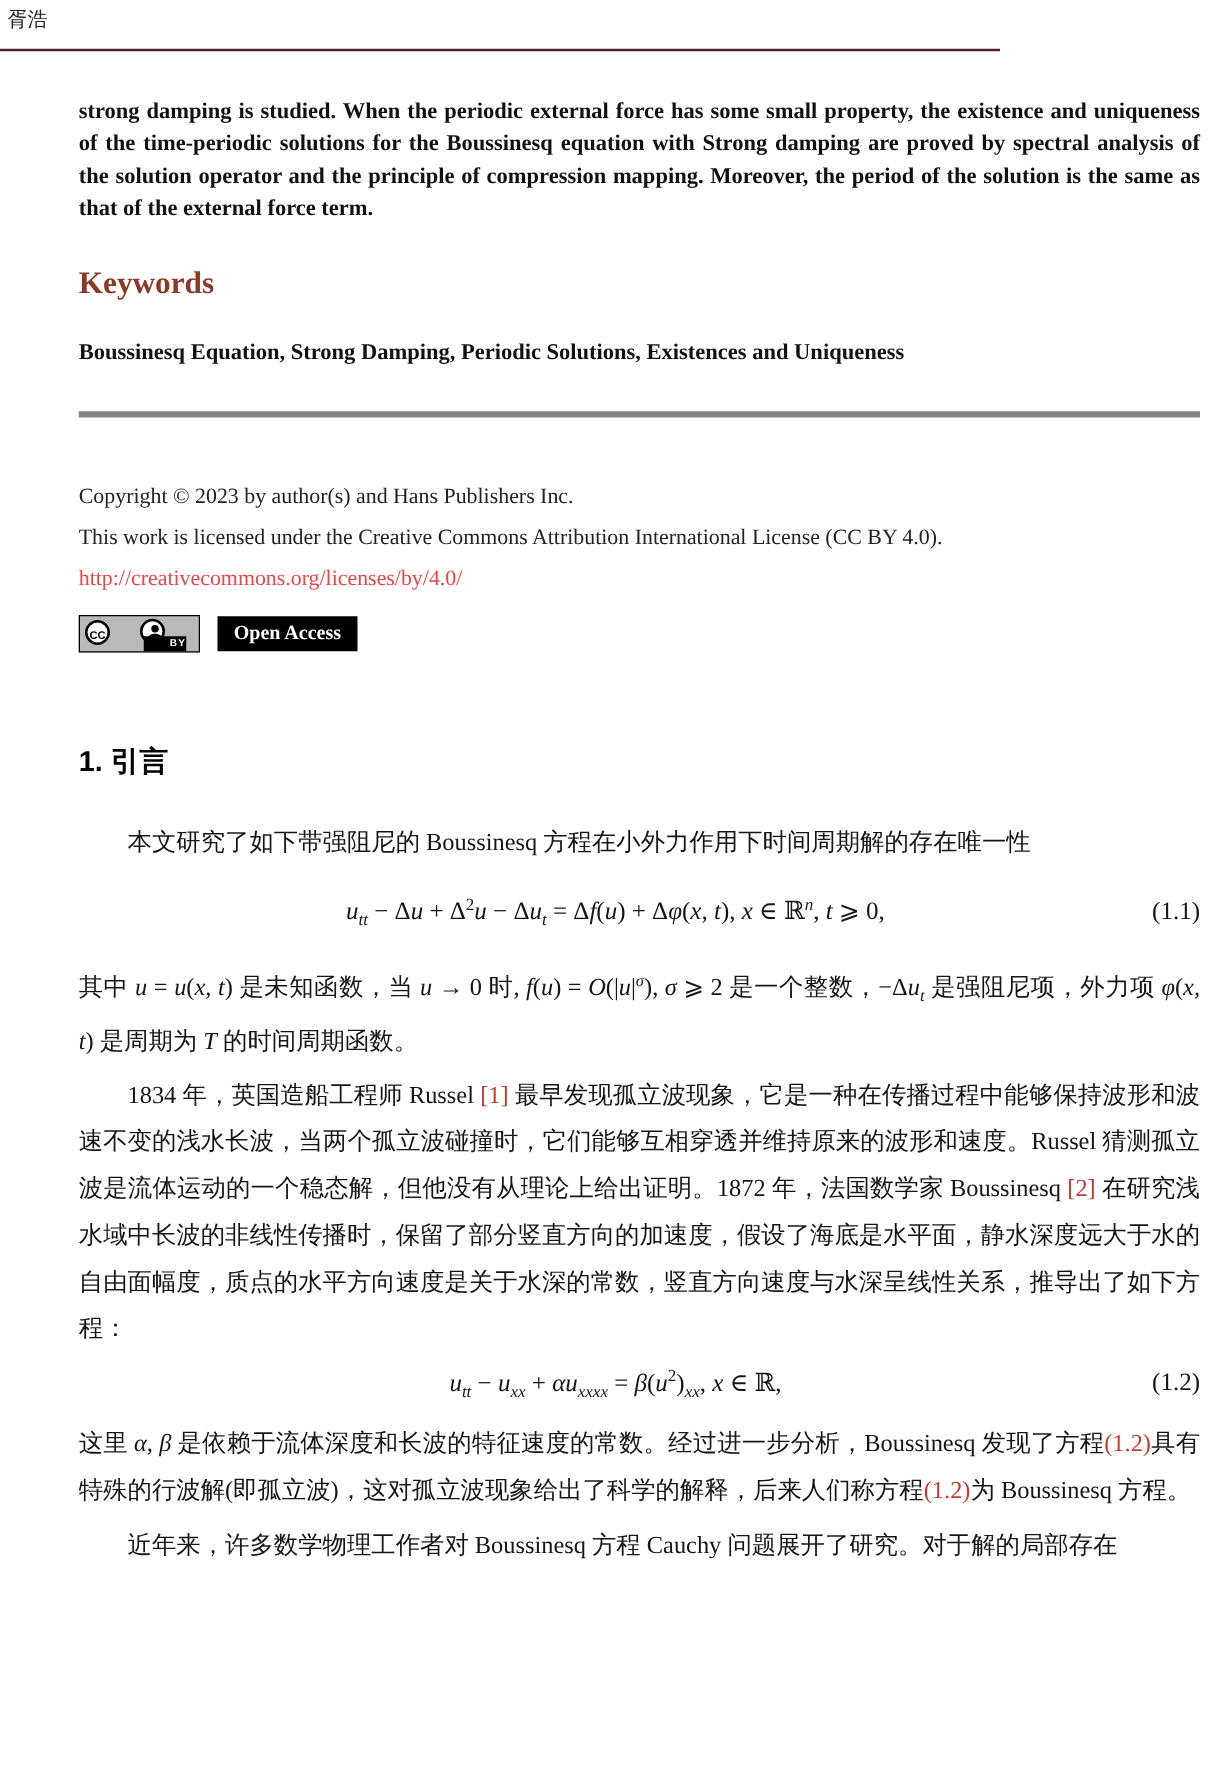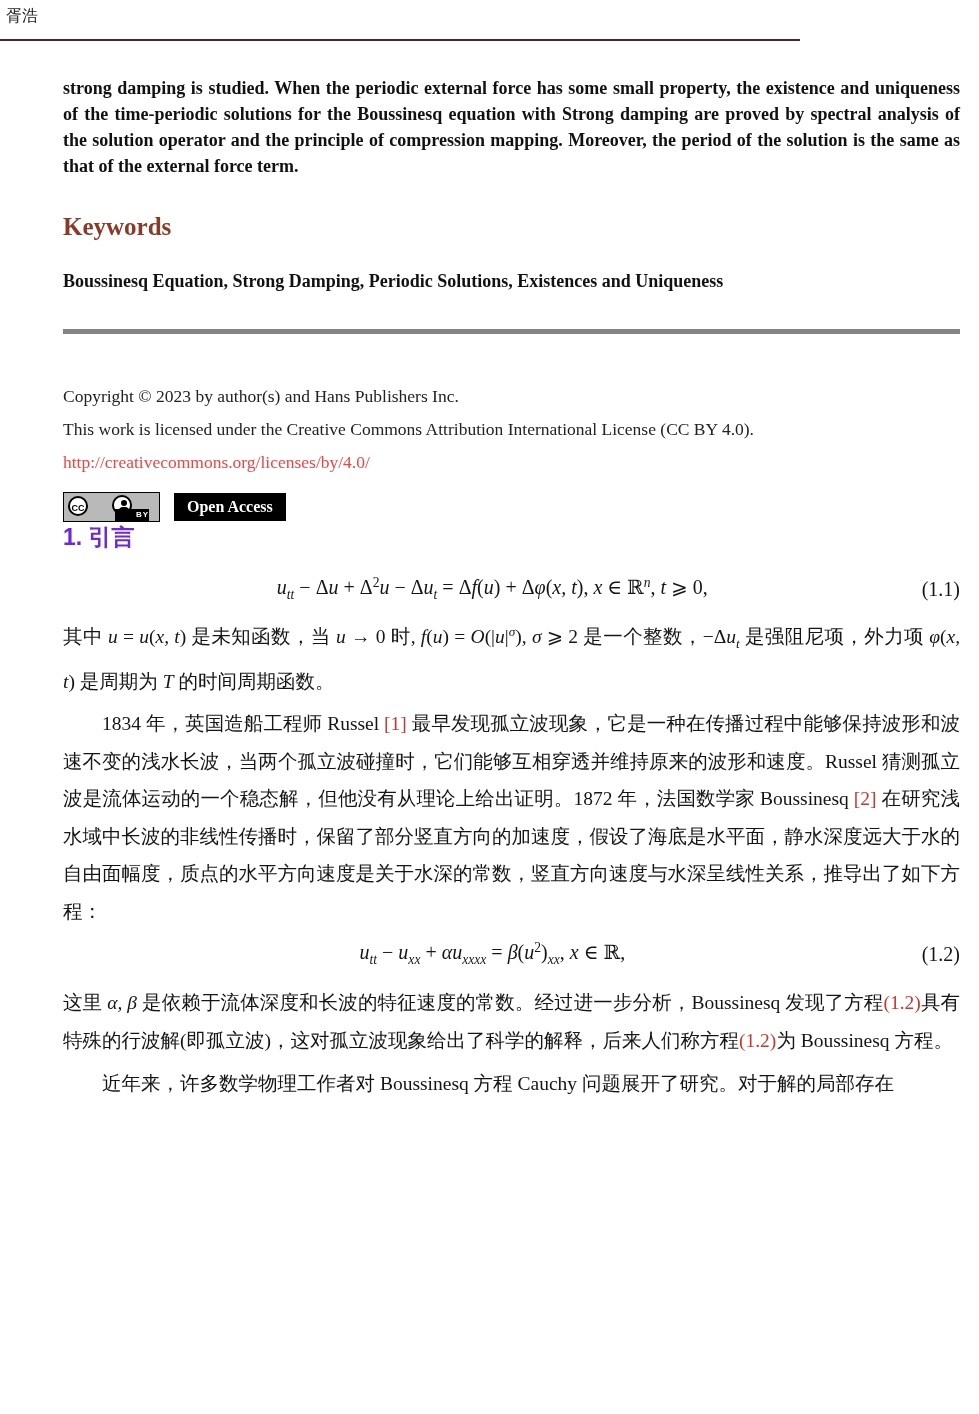--- a/index.html
+++ b/index.html
@@ -70,40 +70,41 @@
     font-size: 8px; font-weight: bold; text-align: right; line-height: 12px;
     letter-spacing: 1px;
   }
   .oa-badge {
     height: 28px; background: #000; color: #fff;
     font-weight: bold; font-size: 16px; line-height: 28px;
     padding: 0 13px; cursor: pointer;
   }
 
   .sec-head {
-    font-size: 23px; font-weight: bold; color: #6d28d9;
+    margin-top: 72px;
+    font-size: 23px; font-weight: bold; color: #000000;
     font-family: "Liberation Sans", "DejaVu Sans", sans-serif;
   }
 
   .para {
     font-size: 19.5px; line-height: 37.5px;
     text-align: justify; color: #151515;
   }
   .indent { text-indent: 2em; }
   .p1 { margin-top: 31px; }
   .p2 { margin-top: 9px; }
   .p3 { margin-top: 5px; }
   .p4 { margin-top: 15px; }
   .p5 { margin-top: 6px; }
 
   .eq-row {
     display: flex; align-items: center;
     font-size: 20px; color: #151515;
   }
-  .eq1 { margin: 22px 0 10px 0; }
+  .eq1 { margin: 22px 0 22px 0; }
   .eq2 { margin: 10px 0 16px 0; }
   .eq-body { flex: 1; text-align: center; }
   .eq-num { text-align: right; }
 
   .r-i { font-style: italic; }
   .r-cite { color: #c43b2e; cursor: pointer; }
   .r-subi { font-size: 0.68em; vertical-align: -0.35em; font-style: italic; }
   .r-sup { font-size: 0.68em; vertical-align: 0.55em; }
   .r-supi { font-size: 0.68em; vertical-align: 0.55em; font-style: italic; }
 
@@ -147,20 +148,21 @@
       <div class="cc-badge">
         <div class="cc-circle">CC</div>
         <div class="person-circle"></div>
         <div class="cc-by-chip">BY</div>
       </div>
       <div class="oa-badge">Open Access</div>
     </div>
 
     <h2 class="sec-head">1. 引言</h2>
 
+    <p class="para indent p1"><span>本文研究了如下带强阻尼的 Boussinesq 方程在小外力作用下时间周期解的存在唯一性</span></p>
 
     <div class="eq-row eq1">
       <span class="eq-body"><span class="r-i">u</span><span class="r-subi">tt</span><span> − Δ</span><span class="r-i">u</span><span> + Δ</span><span class="r-sup">2</span><span class="r-i">u</span><span> − Δ</span><span class="r-i">u</span><span class="r-subi">t</span><span> = Δ</span><span class="r-i">f</span><span>(</span><span class="r-i">u</span><span>) + Δ</span><span class="r-i">φ</span><span>(</span><span class="r-i">x, t</span><span>), </span><span class="r-i">x</span><span> ∈ ℝ</span><span class="r-supi">n</span><span>, </span><span class="r-i">t</span><span> ⩾ 0,</span></span>
       <span class="eq-num">(1.1)</span>
     </div>
 
     <p class="para p2"><span>其中 </span><span class="r-i">u</span><span> = </span><span class="r-i">u</span><span>(</span><span class="r-i">x, t</span><span>) 是未知函数，当 </span><span class="r-i">u</span><span> → 0 时, </span><span class="r-i">f</span><span>(</span><span class="r-i">u</span><span>) = </span><span class="r-i">O</span><span>(|</span><span class="r-i">u</span><span>|</span><span class="r-supi">σ</span><span>), </span><span class="r-i">σ</span><span> ⩾ 2 是一个整数，−Δ</span><span class="r-i">u</span><span class="r-subi">t</span><span> 是强阻尼项，外力项 </span><span class="r-i">φ</span><span>(</span><span class="r-i">x, t</span><span>) 是周期为 </span><span class="r-i">T</span><span> 的时间周期函数。</span></p>
 
     <p class="para indent p3"><span>1834 年，英国造船工程师 Russel </span><span class="r-cite">[1]</span><span> 最早发现孤立波现象，它是一种在传播过程中能够保持波形和波速不变的浅水长波，当两个孤立波碰撞时，它们能够互相穿透并维持原来的波形和速度。Russel 猜测孤立波是流体运动的一个稳态解，但他没有从理论上给出证明。1872 年，法国数学家 Boussinesq </span><span class="r-cite">[2]</span><span> 在研究浅水域中长波的非线性传播时，保留了部分竖直方向的加速度，假设了海底是水平面，静水深度远大于水的自由面幅度，质点的水平方向速度是关于水深的常数，竖直方向速度与水深呈线性关系，推导出了如下方程：</span></p>
 

